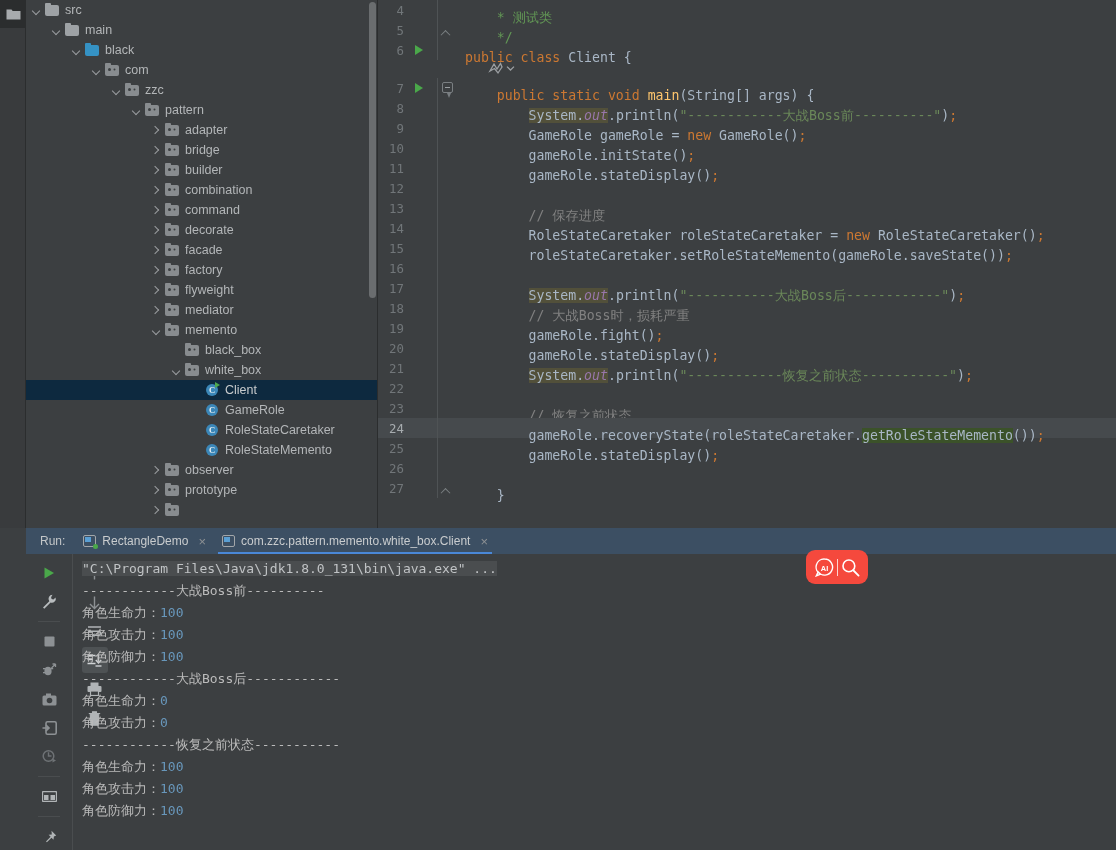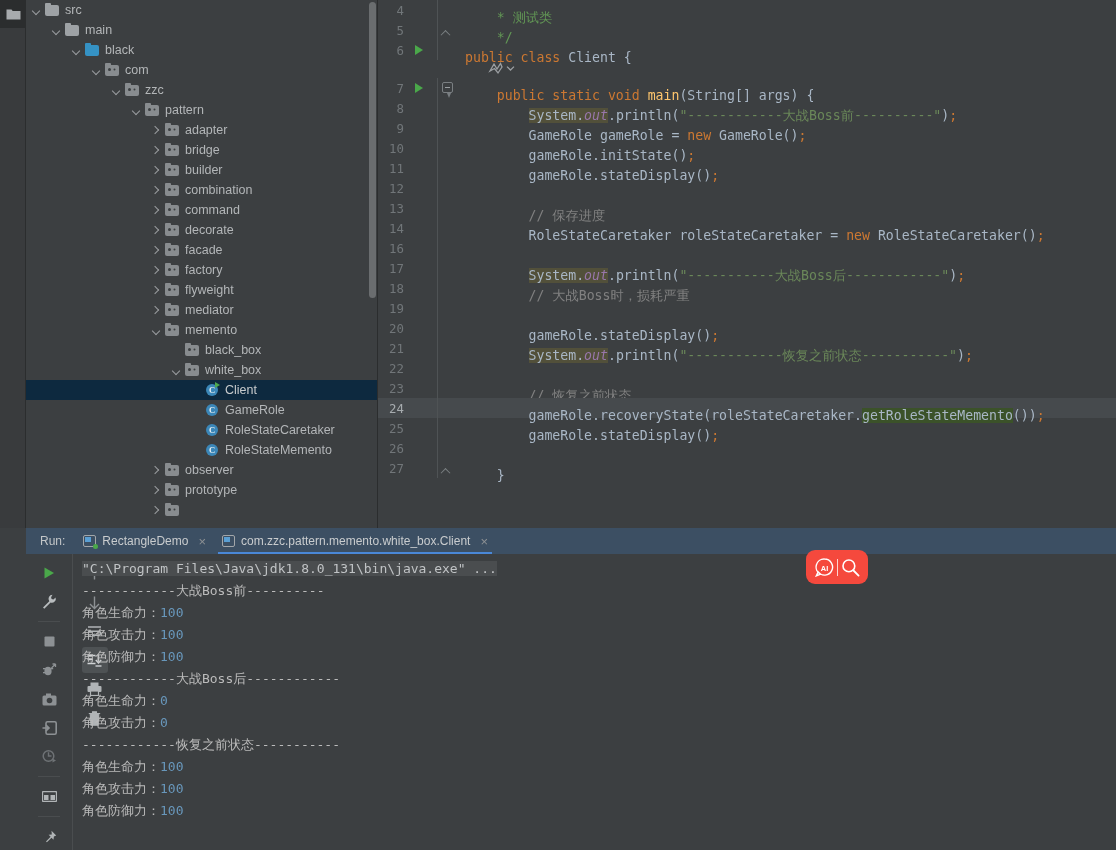--- a/index.html
+++ b/index.html
@@ -514,24 +514,25 @@
           </div>
         </div>
         <div class="ed-line"><div class="ln">7</div><div class="gut"><div class="run-tri"></div></div><div class="fold-area"><div class="fold-minus nob"></div></div><div class="code">&nbsp;&nbsp;&nbsp;&nbsp;<span class="kw">public&nbsp;static&nbsp;void&nbsp;</span><span class="mth">main</span><span class="id">(String[]&nbsp;args)&nbsp;{</span></div></div>
         <div class="ed-line"><div class="ln">8</div><div class="gut"></div><div class="fold-area"></div><div class="code">&nbsp;&nbsp;&nbsp;&nbsp;&nbsp;&nbsp;&nbsp;&nbsp;<span class="id hl-yellow">System.</span><span class="fld hl-yellow">out</span><span class="id">.println(</span><span class="str">"------------大战Boss前----------"</span><span class="id">)</span><span class="semi">;</span></div></div>
         <div class="ed-line"><div class="ln">9</div><div class="gut"></div><div class="fold-area"></div><div class="code">&nbsp;&nbsp;&nbsp;&nbsp;&nbsp;&nbsp;&nbsp;&nbsp;<span class="id">GameRole&nbsp;gameRole&nbsp;=&nbsp;</span><span class="kw">new&nbsp;</span><span class="id">GameRole()</span><span class="semi">;</span></div></div>
         <div class="ed-line"><div class="ln">10</div><div class="gut"></div><div class="fold-area"></div><div class="code">&nbsp;&nbsp;&nbsp;&nbsp;&nbsp;&nbsp;&nbsp;&nbsp;<span class="id">gameRole.initState()</span><span class="semi">;</span></div></div>
         <div class="ed-line"><div class="ln">11</div><div class="gut"></div><div class="fold-area"></div><div class="code">&nbsp;&nbsp;&nbsp;&nbsp;&nbsp;&nbsp;&nbsp;&nbsp;<span class="id">gameRole.stateDisplay()</span><span class="semi">;</span></div></div>
         <div class="ed-line"><div class="ln">12</div><div class="gut"></div><div class="fold-area"></div><div class="code">&nbsp;&nbsp;&nbsp;&nbsp;&nbsp;&nbsp;&nbsp;&nbsp;</div></div>
         <div class="ed-line"><div class="ln">13</div><div class="gut"></div><div class="fold-area"></div><div class="code">&nbsp;&nbsp;&nbsp;&nbsp;&nbsp;&nbsp;&nbsp;&nbsp;<span class="cmt">//&nbsp;保存进度</span></div></div>
         <div class="ed-line"><div class="ln">14</div><div class="gut"></div><div class="fold-area"></div><div class="code">&nbsp;&nbsp;&nbsp;&nbsp;&nbsp;&nbsp;&nbsp;&nbsp;<span class="id">RoleStateCaretaker&nbsp;roleStateCaretaker&nbsp;=&nbsp;</span><span class="kw">new&nbsp;</span><span class="id">RoleStateCaretaker()</span><span class="semi">;</span></div></div>
+        <div class="ed-line"><div class="ln">15</div><div class="gut"></div><div class="fold-area"></div><div class="code">&nbsp;&nbsp;&nbsp;&nbsp;&nbsp;&nbsp;&nbsp;&nbsp;<span class="id">roleStateCaretaker.setRoleStateMemento(gameRole.saveState())</span><span class="semi">;</span></div></div>
         <div class="ed-line"><div class="ln">16</div><div class="gut"></div><div class="fold-area"></div><div class="code">&nbsp;&nbsp;&nbsp;&nbsp;&nbsp;&nbsp;&nbsp;&nbsp;</div></div>
         <div class="ed-line"><div class="ln">17</div><div class="gut"></div><div class="fold-area"></div><div class="code">&nbsp;&nbsp;&nbsp;&nbsp;&nbsp;&nbsp;&nbsp;&nbsp;<span class="id hl-yellow">System.</span><span class="fld hl-yellow">out</span><span class="id">.println(</span><span class="str">"-----------大战Boss后------------"</span><span class="id">)</span><span class="semi">;</span></div></div>
         <div class="ed-line"><div class="ln">18</div><div class="gut"></div><div class="fold-area"></div><div class="code">&nbsp;&nbsp;&nbsp;&nbsp;&nbsp;&nbsp;&nbsp;&nbsp;<span class="cmt">//&nbsp;大战Boss时，损耗严重</span></div></div>
-        <div class="ed-line"><div class="ln">19</div><div class="gut"></div><div class="fold-area"></div></div>
+        <div class="ed-line"><div class="ln">19</div><div class="gut"></div><div class="fold-area"></div><div class="code">&nbsp;&nbsp;&nbsp;&nbsp;&nbsp;&nbsp;&nbsp;&nbsp;<span class="id">gameRole.fight()</span><span class="semi">;</span></div></div>
         <div class="ed-line"><div class="ln">20</div><div class="gut"></div><div class="fold-area"></div><div class="code">&nbsp;&nbsp;&nbsp;&nbsp;&nbsp;&nbsp;&nbsp;&nbsp;<span class="id">gameRole.stateDisplay()</span><span class="semi">;</span></div></div>
         <div class="ed-line"><div class="ln">21</div><div class="gut"></div><div class="fold-area"></div><div class="code">&nbsp;&nbsp;&nbsp;&nbsp;&nbsp;&nbsp;&nbsp;&nbsp;<span class="id hl-yellow">System.</span><span class="fld hl-yellow">out</span><span class="id">.println(</span><span class="str">"------------恢复之前状态-----------"</span><span class="id">)</span><span class="semi">;</span></div></div>
         <div class="ed-line"><div class="ln">22</div><div class="gut"></div><div class="fold-area"></div><div class="code">&nbsp;&nbsp;&nbsp;&nbsp;&nbsp;&nbsp;&nbsp;&nbsp;</div></div>
         <div class="ed-line"><div class="ln">23</div><div class="gut"></div><div class="fold-area"></div><div class="code">&nbsp;&nbsp;&nbsp;&nbsp;&nbsp;&nbsp;&nbsp;&nbsp;<span class="cmt">//&nbsp;恢复之前状态</span></div></div>
         <div class="ed-line caret"><div class="ln active">24</div><div class="gut"></div><div class="fold-area"></div><div class="code">&nbsp;&nbsp;&nbsp;&nbsp;&nbsp;&nbsp;&nbsp;&nbsp;<span class="id">gameRole.recoveryState(roleStateCaretaker.</span><span class="id hl-green">getRoleStateMemento</span><span class="id">())</span><span class="semi">;</span></div></div>
         <div class="ed-line"><div class="ln">25</div><div class="gut"></div><div class="fold-area"></div><div class="code">&nbsp;&nbsp;&nbsp;&nbsp;&nbsp;&nbsp;&nbsp;&nbsp;<span class="id">gameRole.stateDisplay()</span><span class="semi">;</span></div></div>
         <div class="ed-line"><div class="ln">26</div><div class="gut"></div><div class="fold-area"></div><div class="code">&nbsp;&nbsp;&nbsp;&nbsp;&nbsp;&nbsp;&nbsp;&nbsp;</div></div>
         <div class="ed-line"><div class="ln">27</div><div class="gut"></div><div class="fold-area"><div class="fold-end"></div></div><div class="code">&nbsp;&nbsp;&nbsp;&nbsp;<span class="id">}</span></div></div>
       </div>
     <div class="ed-scrollbar"></div>

